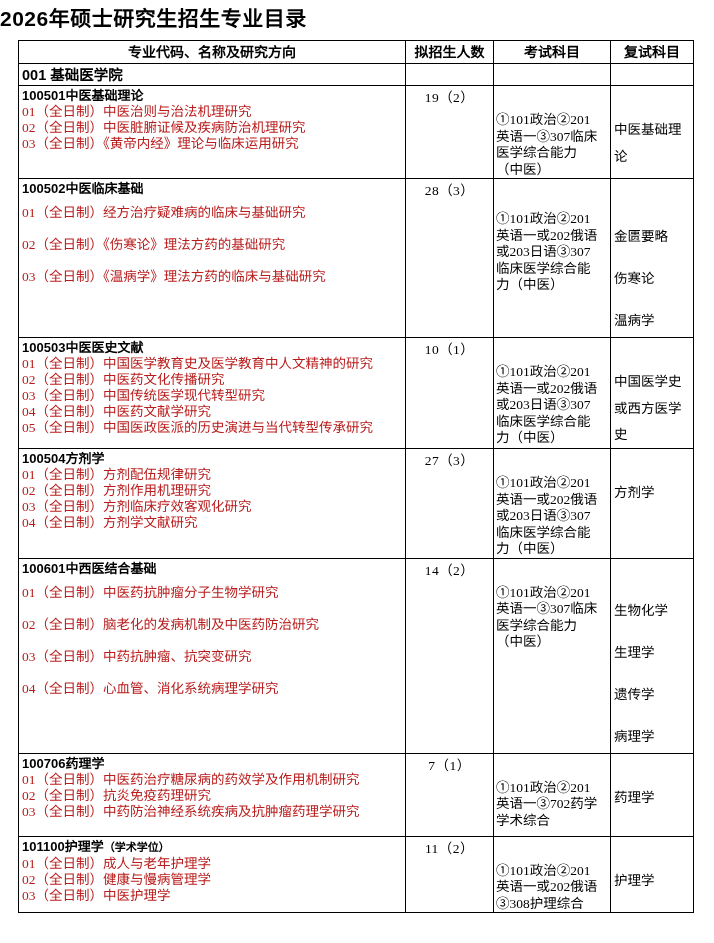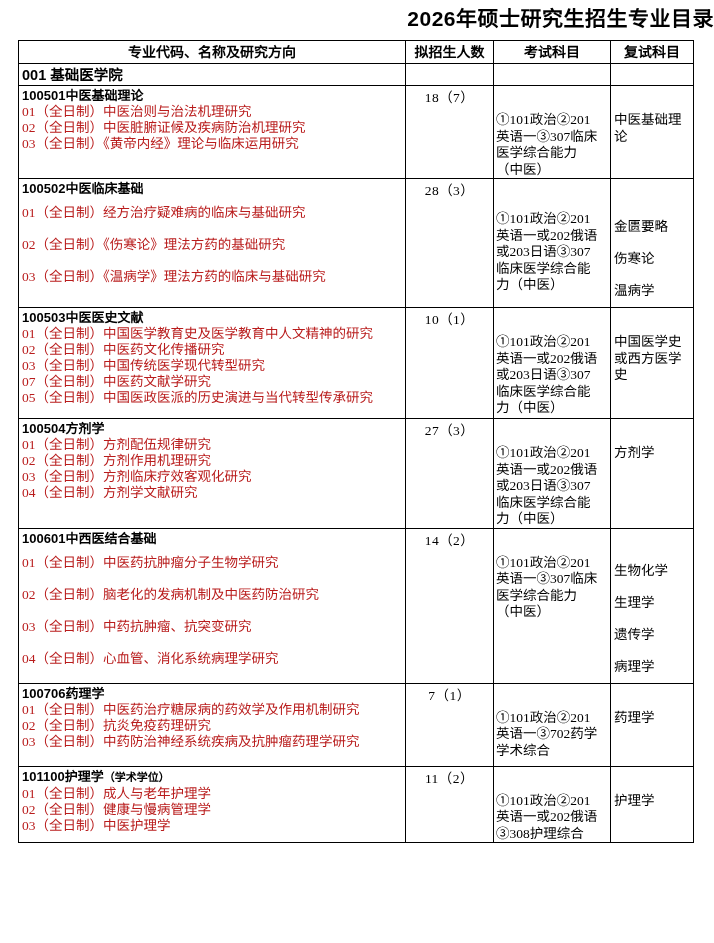--- a/index.html
+++ b/index.html
@@ -15,21 +15,21 @@
     font-family: "Liberation Serif", "DejaVu Serif", serif;
     color: #000000;
   }
   #page {
     position: relative;
     width: 714px;
     height: 943px;
     background: #ffffff;
   }
   .doc-title {
-    text-align: right;
+    text-align: left;
     font-family: "Liberation Sans", "DejaVu Sans", sans-serif;
     font-weight: bold;
     font-size: 21px;
     letter-spacing: 0.5px;
     padding-top: 6px;
     padding-bottom: 7px;
     line-height: 1.25;
   }
   .table-wrap {
     position: absolute;
@@ -109,21 +109,21 @@
   .exam {
     font-size: 13.5px;
     line-height: 16.5px;
     padding: 0 1px 0 2px;
   }
   .retest {
     font-size: 13.5px;
     line-height: 16.5px;
     padding: 0 1px 0 3px;
   }
-  .retest .rt-item { white-space: nowrap; }
+  .retest .rt-item { white-space: nowrap; margin-top: 10px; }
   .pad-top-26 { padding-top: 26px; }
   .pad-top-32 { padding-top: 32px; }
   .sp-gap-22 { height: 22px; }
   .sp-gap-16 { height: 16px; }
   .sp-gap-12 { height: 12px; }
   .clip-row { overflow: hidden; }
 </style>
 </head>
 <body>
 
@@ -162,21 +162,21 @@
           <td>
             <div class="major-name">100501中医基础理论</div>
             <div class="dir-list">
               <div class="dir-item">01（全日制）中医治则与治法机理研究</div>
               <div class="dir-item">02（全日制）中医脏腑证候及疾病防治机理研究</div>
               <div class="dir-item">03（全日制）《黄帝内经》理论与临床运用研究</div>
             </div>
             <div class="sp-gap-22"></div>
           </td>
           <td>
-            <div class="quota">18（7）</div>
+            <div class="quota">19（2）</div>
           </td>
           <td>
             <div class="exam pad-top-26">
               <div>①101政治②201</div>
               <div>英语一③307临床</div>
               <div>医学综合能力</div>
               <div>（中医）</div>
             </div>
           </td>
           <td>
@@ -218,21 +218,21 @@
           </td>
         </tr>
 
         <tr>
           <td>
             <div class="major-name">100503中医医史文献</div>
             <div class="dir-list">
               <div class="dir-item">01（全日制）中国医学教育史及医学教育中人文精神的研究</div>
               <div class="dir-item">02（全日制）中医药文化传播研究</div>
               <div class="dir-item">03（全日制）中国传统医学现代转型研究</div>
-              <div class="dir-item">07（全日制）中医药文献学研究</div>
+              <div class="dir-item">04（全日制）中医药文献学研究</div>
               <div class="dir-item">05（全日制）中国医政医派的历史演进与当代转型传承研究</div>
             </div>
             <div class="sp-gap-12"></div>
           </td>
           <td>
             <div class="quota">10（1）</div>
           </td>
           <td>
             <div class="exam pad-top-26">
               <div>①101政治②201</div>

